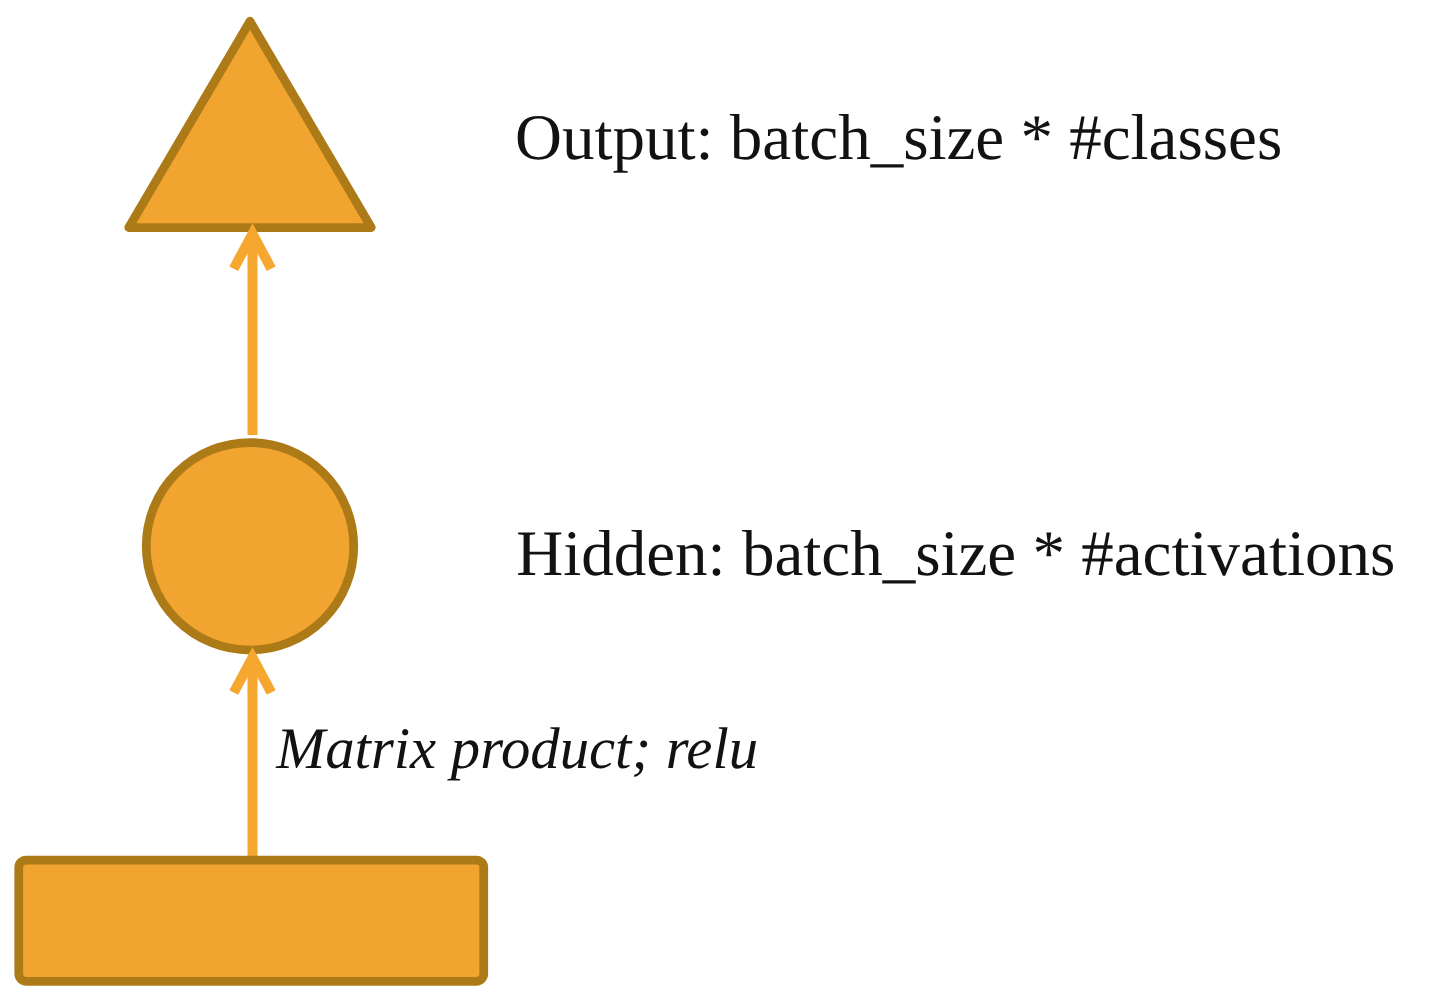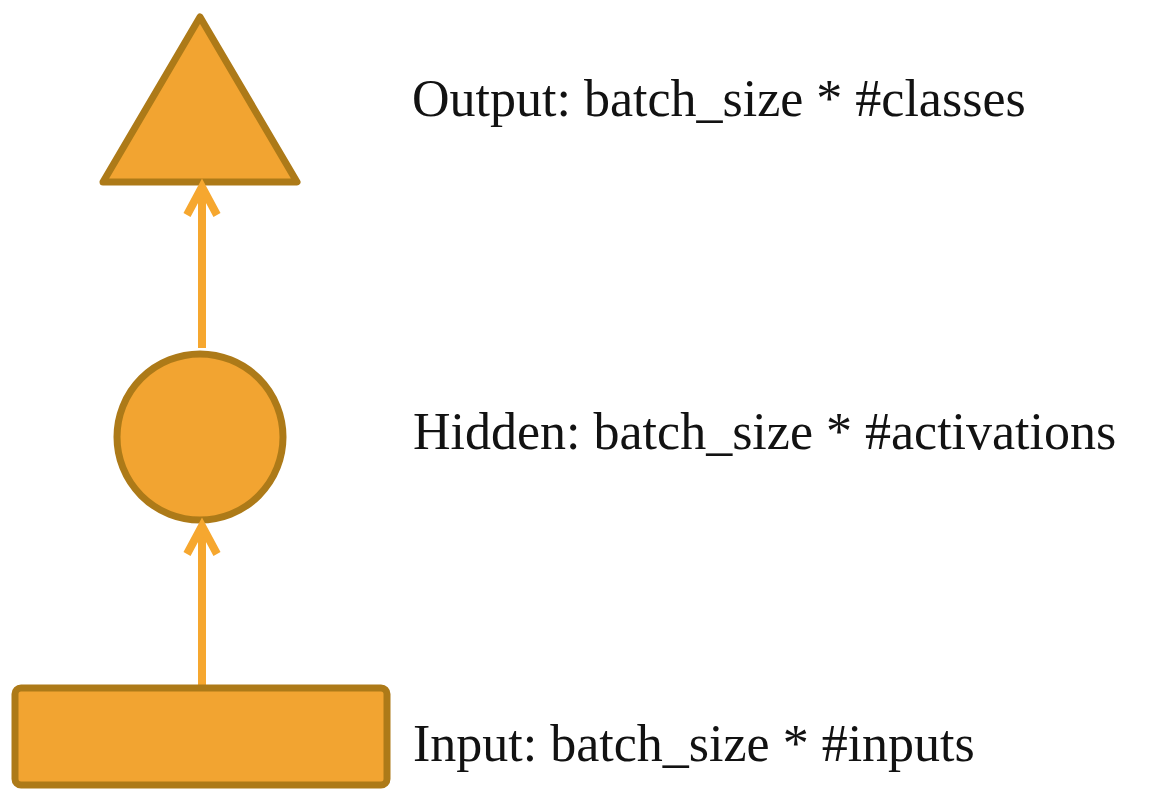--- a/index.html
+++ b/index.html
@@ -18,20 +18,21 @@
   .shapes-layer {
     position: absolute;
     left: 0;
     top: 0;
   }
   .label {
     position: absolute;
     color: #121212;
     white-space: nowrap;
     line-height: 1;
+    margin-top: 12px;
   }
   .node-label {
     font-size: 52px;
   }
   .edge-label {
     font-size: 47px;
     font-style: italic;
   }
   .output-label { left: 412px; top: 73px; }
   .hidden-label { left: 413px; top: 406px; }
@@ -60,17 +61,17 @@
       <polyline points="187,554 202,526 217,554" fill="none" stroke-width="8" stroke="#F6A72F"></polyline>
     </g>
 
     <rect x="15" y="688" width="372" height="97" rx="6" stroke-width="7" fill="#F2A431" stroke="#AD7A18"></rect>
   </svg>
 
   <div class="label node-label output-label">Output: batch_size * #classes</div>
 
   <div class="label node-label hidden-label">Hidden: batch_size * #activations</div>
 
-  <div class="label node-label input-label">Input: batch_size * #inputs</div>
 
 
+  <div class="label edge-label relu-label">Matrix product; relu</div>
 
 </div>
 
 </body></html>

